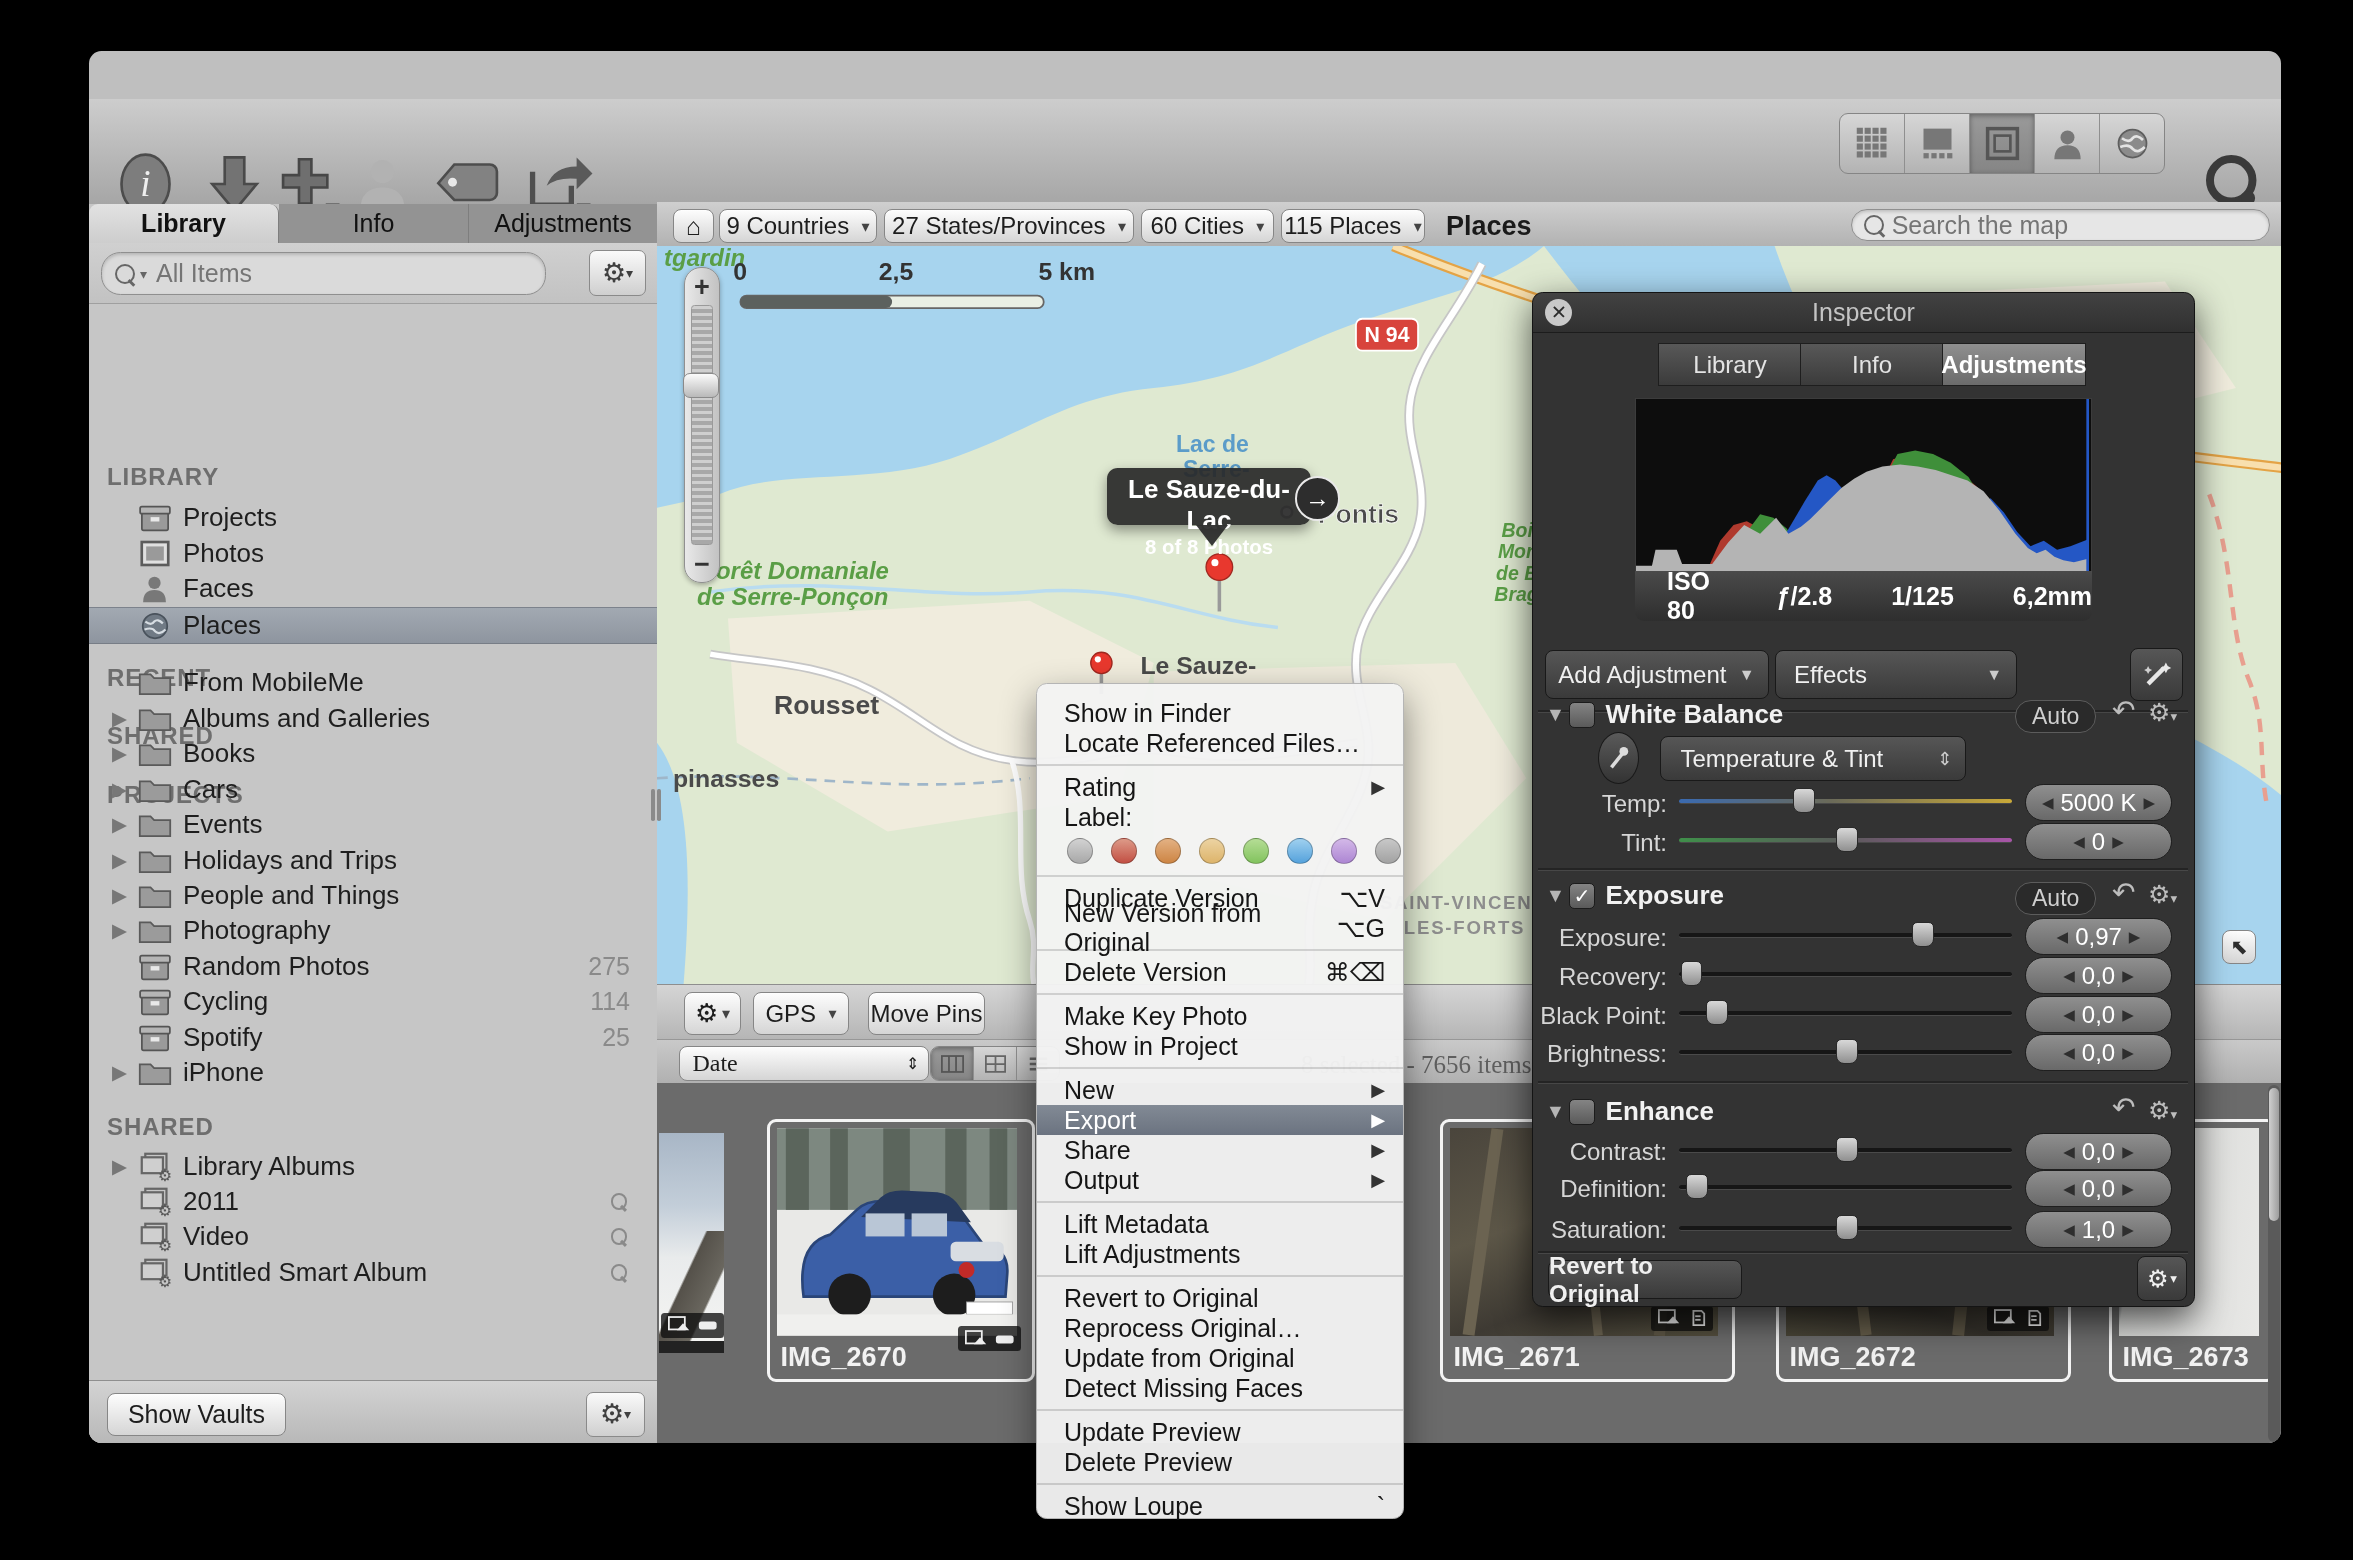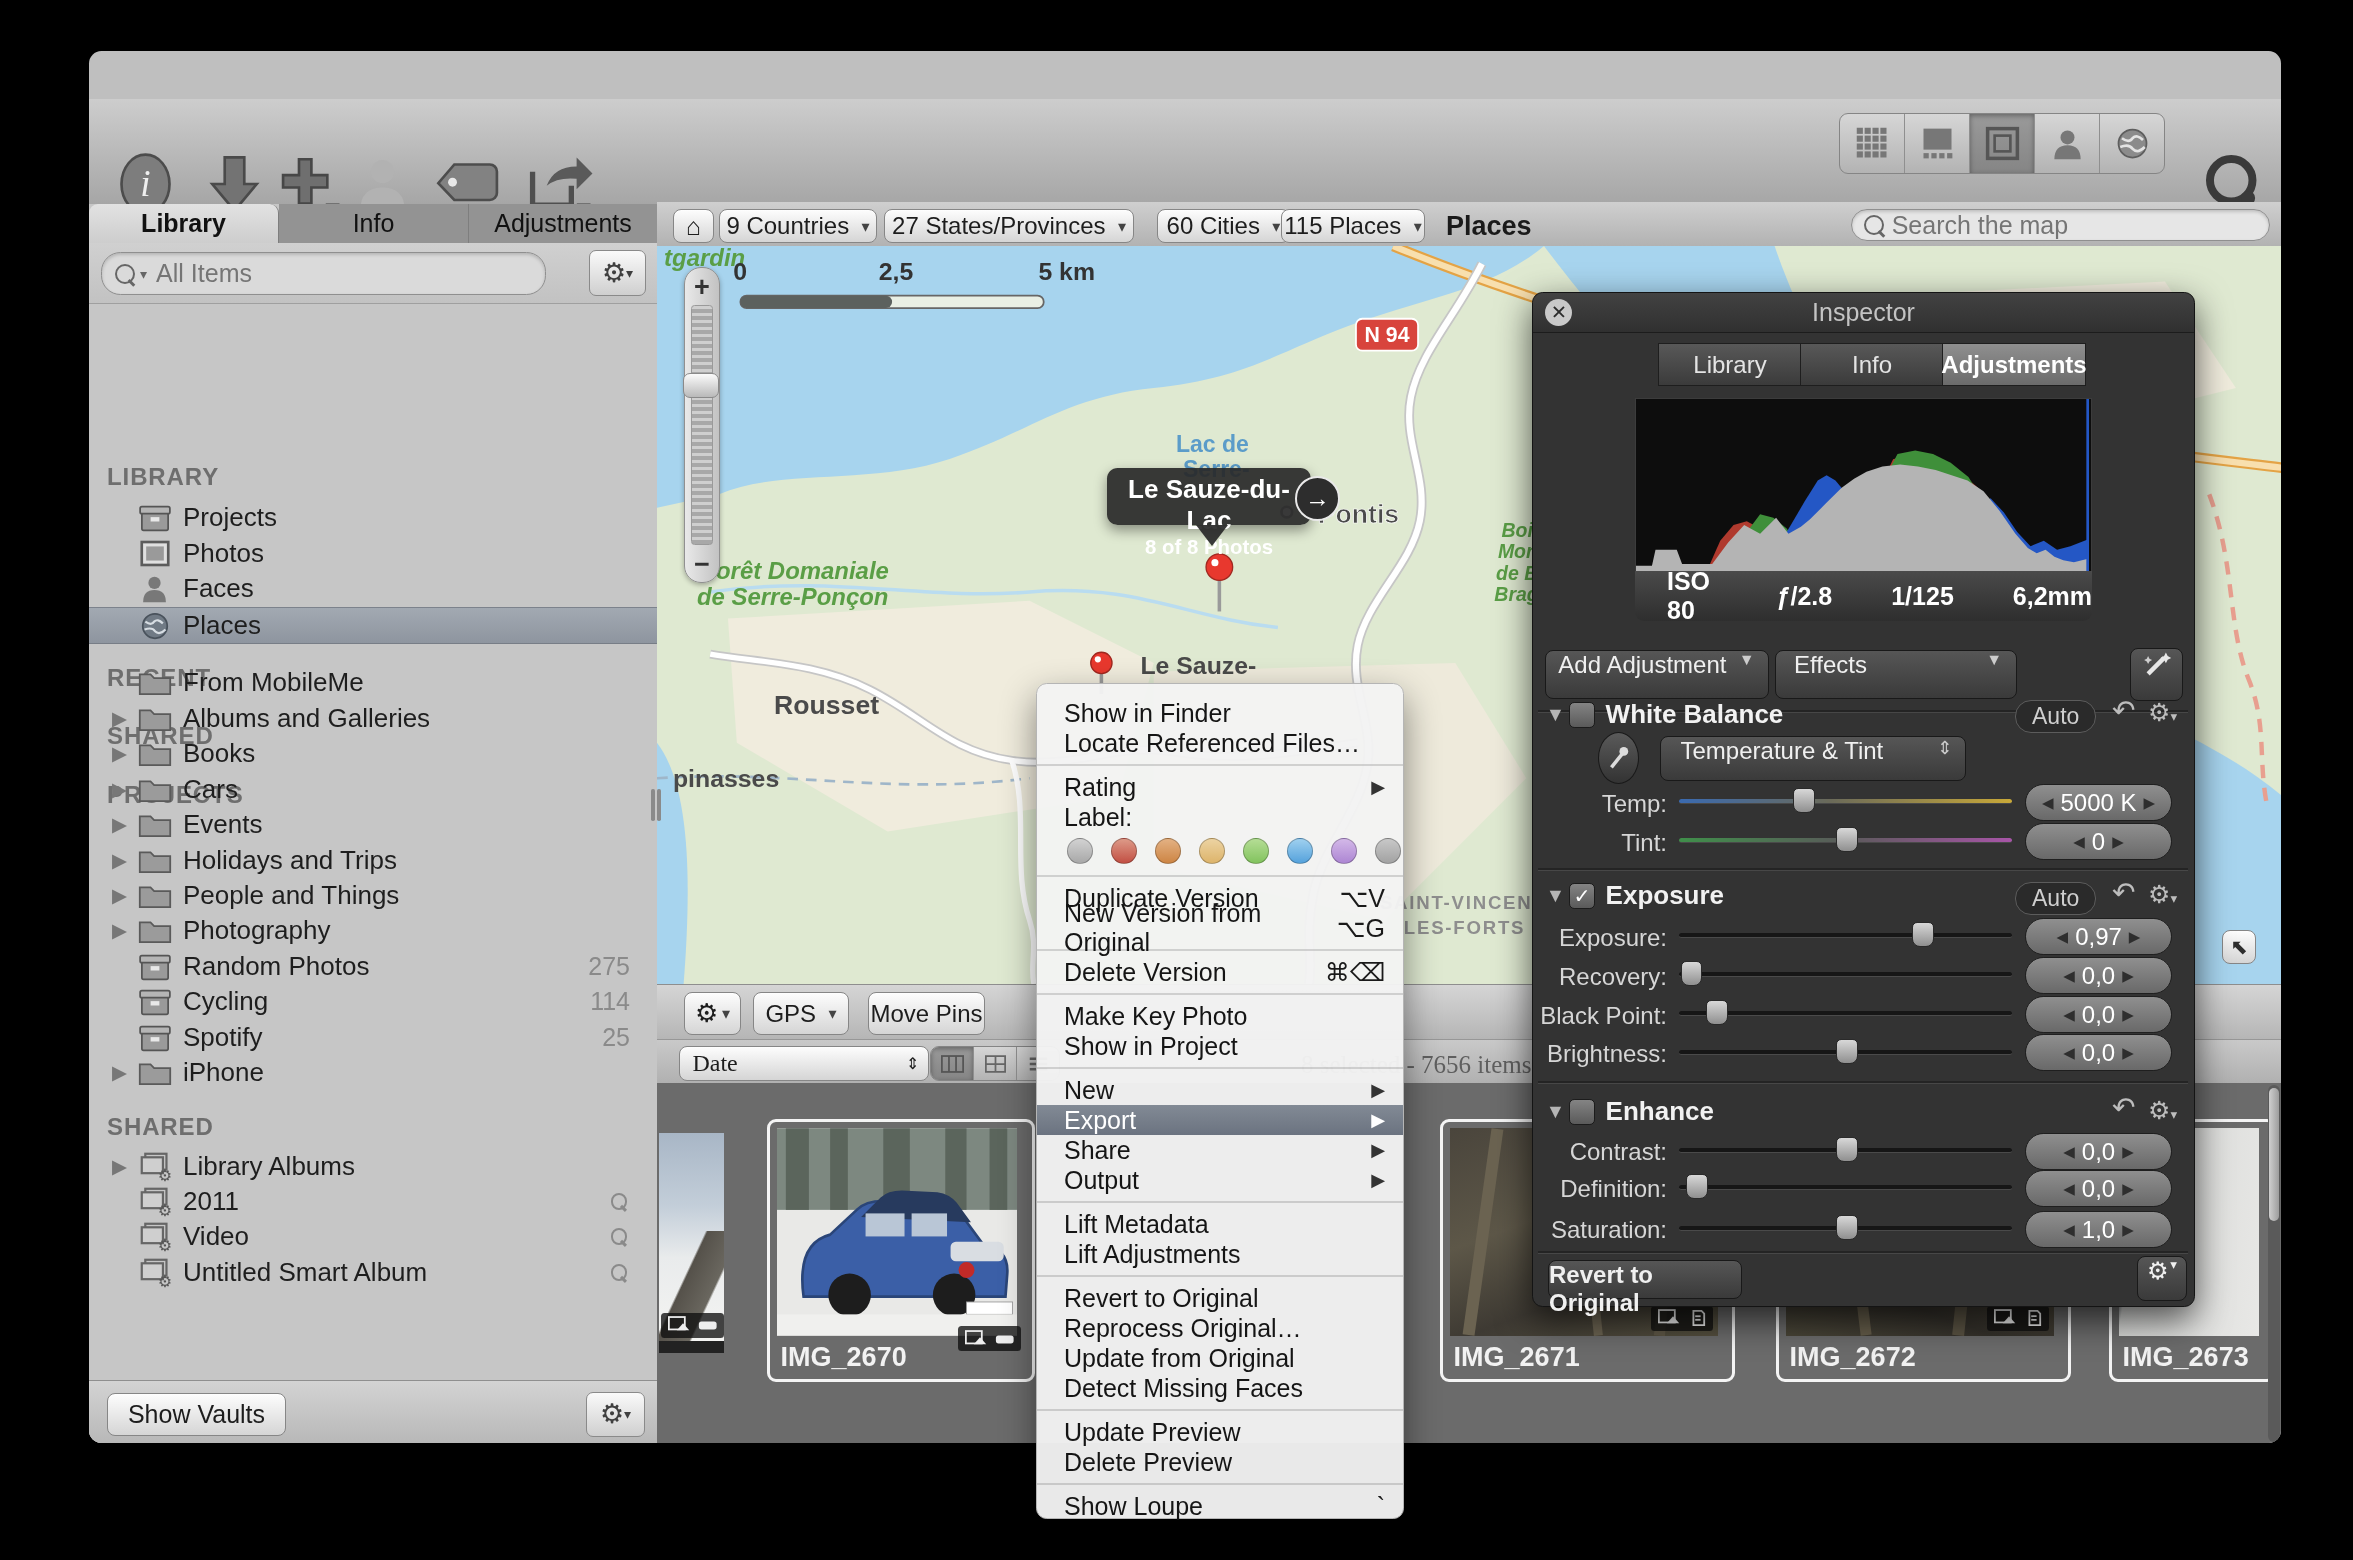--- a/index.html
+++ b/index.html
@@ -94,21 +94,21 @@
   .ihdrrow{position:absolute;left:9px;width:639px;height:35px;display:flex;align-items:center;}
   .idisc{color:#b5b5b5;font-size:19.5px;width:27px;text-align:center;}
   .ichk{width:24px;height:24px;border-radius:5.3px;background:linear-gradient(#848484,#5a5a5a);border:0.9px solid #1c1c1c;
       color:#fff;font-size:20.4px;line-height:24px;text-align:center;margin-right:10.6px;}
   .ititle{color:#f2f2f2;font-size:26px;font-weight:bold;}
   .iauto{position:absolute;background:#2a2a2a;border:0.9px solid #5c5c5c;border-radius:16px;color:#cfcfcf;
       font-size:23px;padding:1.8px 16px;}
   .iundo{position:absolute;color:#bdbdbd;font-size:28px;}
   .igear{position:absolute;color:#bdbdbd;font-size:25px;}
   .ibtn{position:absolute;background:linear-gradient(#565656,#3a3a3a);border:0.9px solid #191919;border-radius:8px;
-      color:#f0f0f0;font-size:24px;display:flex;align-items:flex-start;justify-content:center;}
+      color:#f0f0f0;font-size:24px;display:flex;align-items:center;justify-content:center;}
   .isep{position:absolute;left:5.3px;width:650px;height:1.8px;background:#242424;border-bottom:0.9px solid #474747;}
   
   #ctxmenu{position:absolute;left:1036px;top:683px;width:368px;height:836px;background:rgba(242,242,242,.96);
       border:0.9px solid #b5b5b5;border-radius:10.6px;box-shadow:0 14px 35px rgba(0,0,0,.45);z-index:50;padding-top:14px;box-sizing:border-box;}
   .mi{position:relative;height:30px;display:flex;align-items:center;padding:0 18px 0 27px;font-size:25px;color:#151515;}
   .mi .key{margin-left:auto;color:#1a1a1a;}
   .mi .sub{margin-left:auto;font-size:18px;color:#333;}
   .mi.hl{background:linear-gradient(#828a95,#6b7380);color:#fff;}
   .mi.hl .sub{color:#fff;}
   .msep{height:14px;display:flex;align-items:center;}
@@ -300,21 +300,21 @@
   <div id="maphdr">
     <div class="btn" style="left:16px;top:7px;width:39px;height:32px;font-size:25px">⌂</div>
     <div class="btn" style="left:62px;top:7px;width:156px;height:32px">
           <span>9 Countries</span>
           <span class="dd">▾</span>
         </div>
     <div class="btn" style="left:227px;top:7px;width:248px;height:32px">
           <span>27 States/Provinces</span>
           <span class="dd">▾</span>
         </div>
-    <div class="btn" style="left:500px;top:7px;width:131px;height:32px">
+    <div class="btn" style="left:484px;top:7px;width:131px;height:32px">
           <span>60 Cities</span>
           <span class="dd">▾</span>
         </div>
     <div class="btn" style="left:624px;top:7px;width:142px;height:32px">
           <span>115 Places</span>
           <span class="dd">▾</span>
         </div>
     <div style="position:absolute;left:789px;top:9px;font-size:27px;font-weight:bold;color:#1a1a1a">Places</div>
     <div class="searchpill" style="left:1194px;top:7px;width:417px;height:30px;background:#e6e6e6">
       <span class="mag"></span>

